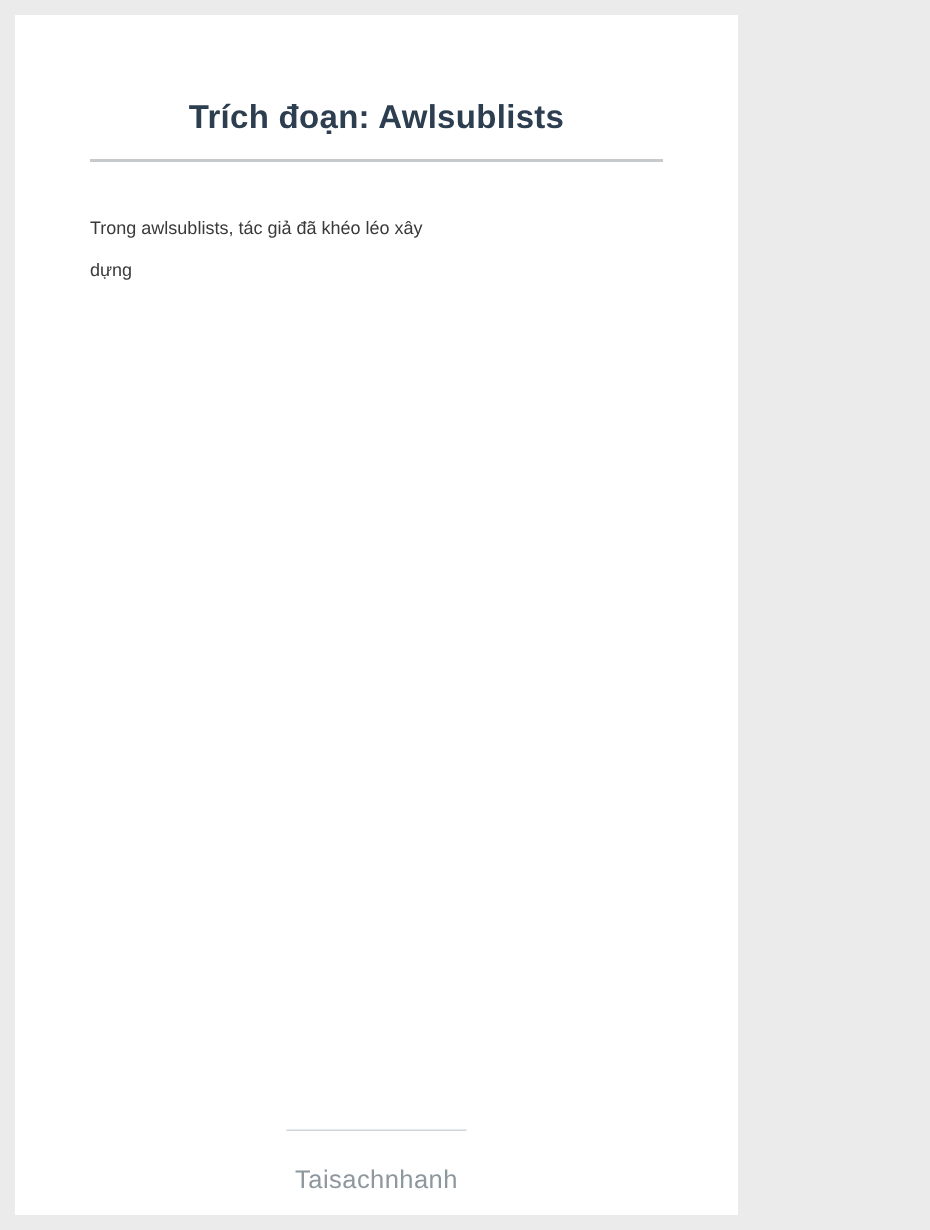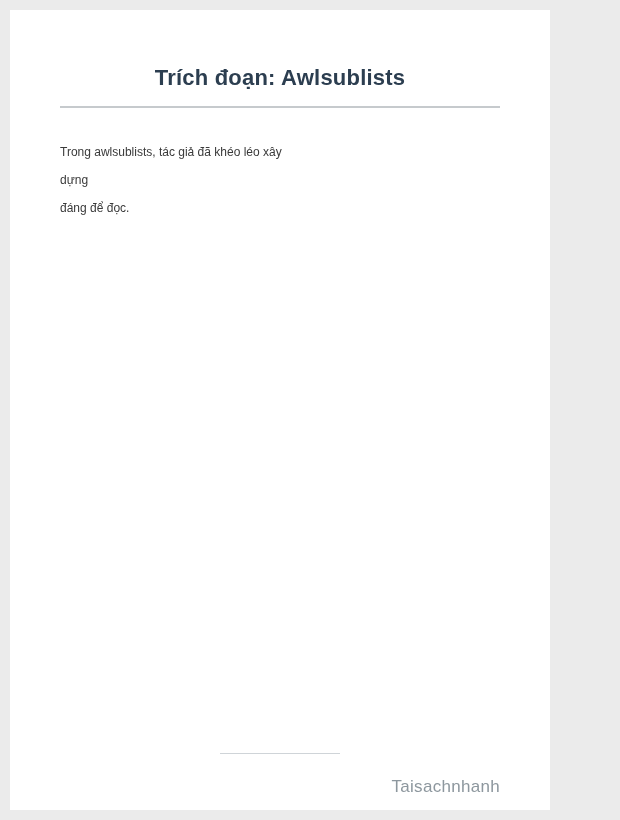--- a/index.html
+++ b/index.html
@@ -8,21 +8,21 @@
   }
   body {
     width: 620px;
     height: 820px;
     background: #ebebeb;
     font-family: "Liberation Sans", "DejaVu Sans", sans-serif;
     overflow: hidden;
   }
   .card {
     box-sizing: border-box;
-    width: 540px;
+    width: 482px;
     height: 800px;
     margin: 10px;
     background: #ffffff;
     padding: 0 50px;
     display: flex;
     flex-direction: column;
   }
   .title {
     margin: 54px 0 0 0;
     font-size: 22px;
@@ -58,37 +58,35 @@
     margin: 0 auto;
     border: none;
     border-top: 1px solid #cfd4d8;
   }
   .footer-brand {
     margin-top: 22px;
     font-size: 17px;
     line-height: 21px;
     color: #8d979e;
     letter-spacing: 0.3px;
-    text-align: right;
   }
 </style>
 </head>
 <body>
 
 <div class="page">
   <div class="card">
 
     <h1 class="title">Trích đoạn: Awlsublists</h1>
 
     <hr class="title-divider">
 
     <div class="excerpt">
       <div class="line">Trong awlsublists, tác giả đã khéo léo xây</div>
       <div class="line">dựng</div>
-      <div class="line">đáng để đọc.</div>
     </div>
 
     <div class="footer">
       <hr class="footer-divider">
       <div class="footer-brand">Taisachnhanh</div>
     </div>
 
   </div>
 </div>
 

